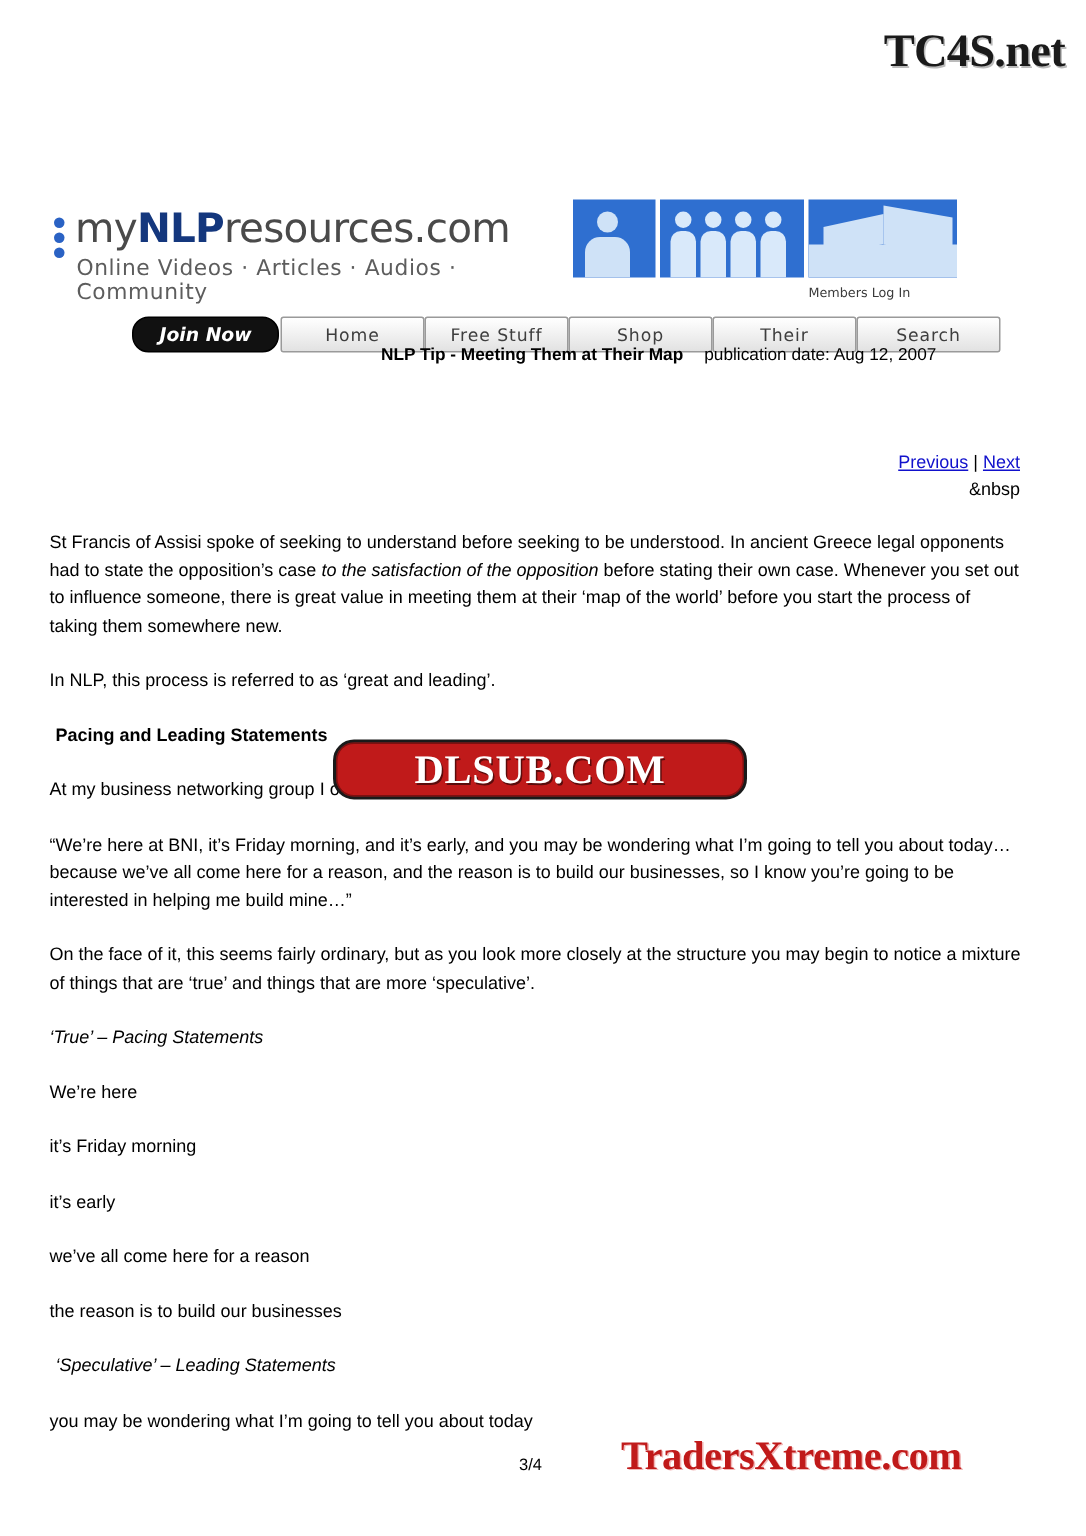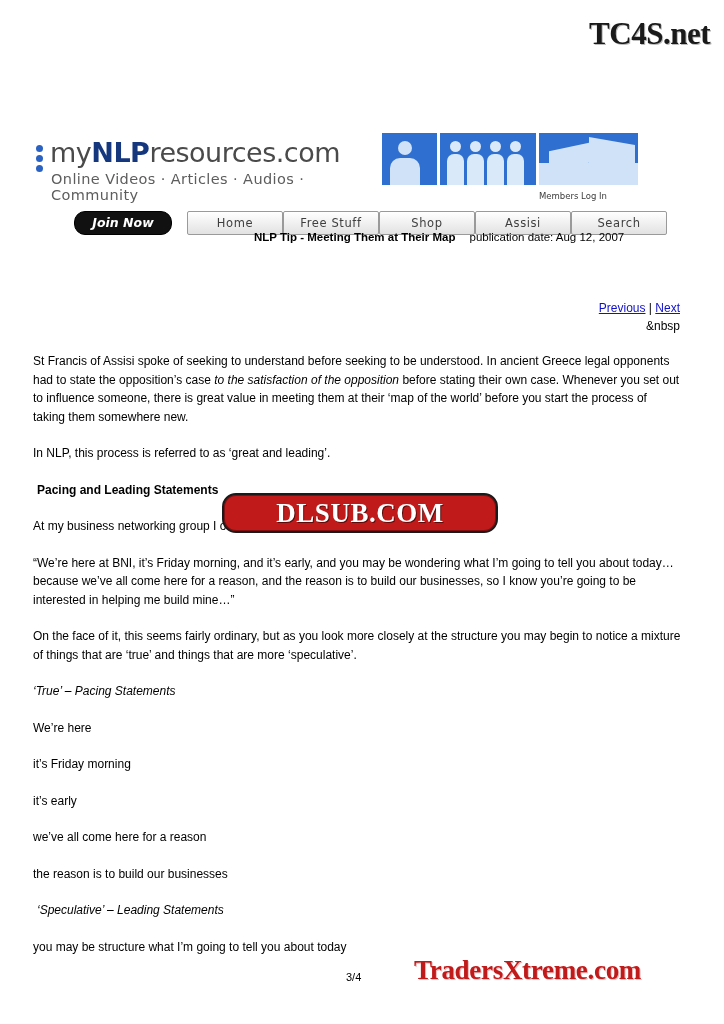--- a/index.html
+++ b/index.html
@@ -141,21 +141,21 @@
     text-align: center;
     font-family: "DejaVu Sans", sans-serif;
     font-size: 11.5px;
     color: #3e3e3e;
     background: linear-gradient(#ffffff, #e2e2e2);
     border: 1px solid #9a9a9a;
     border-radius: 2px;
     letter-spacing: 0.6px;
   }
   .nav-btn.join {
-    left: 20px;
+    left: 34px;
     width: 96px;
     background: #111111;
     color: #ffffff;
     font-weight: bold;
     font-style: italic;
     border: 1px solid #000;
     border-radius: 11px;
     font-size: 12.5px;
     letter-spacing: 0;
   }
@@ -302,21 +302,21 @@
     </div>
   </div>
 
   <div class="members-login">Members Log In</div>
 
   <div class="nav">
     <div class="nav-btn join">Join Now</div>
     <div class="nav-btn home">Home</div>
     <div class="nav-btn free">Free Stuff</div>
     <div class="nav-btn shop">Shop</div>
-    <div class="nav-btn forum">Assisi</div>
+    <div class="nav-btn forum">Their</div>
     <div class="nav-btn search">Search</div>
   </div>
 </div>
 
 <div class="title-line">
   <span class="t">NLP Tip - Meeting Them at Their Map</span><span class="d">publication date: Aug 12, 2007</span>
 </div>
 
 <div class="pager">
   <a href="#">Previous</a>
@@ -342,21 +342,21 @@
   <p class="ital">‘True’ – Pacing Statements</p>
 
   <p class="list-line">We’re here</p>
   <p class="list-line">it’s Friday morning</p>
   <p class="list-line">it’s early</p>
   <p class="list-line">we’ve all come here for a reason</p>
   <p class="list-line">the reason is to build our businesses</p>
 
   <p class="ital indent">‘Speculative’ – Leading Statements</p>
 
-  <p class="list-line">you may be structure what I’m going to tell you about today</p>
+  <p class="list-line">you may be wondering what I’m going to tell you about today</p>
 </div>
 
 <div class="dlsub">
   <span>DLSUB.COM</span>
 </div>
 
 <div class="page-num">3/4</div>
 <div class="txtreme">TradersXtreme.com</div>
 
 </body></html>

